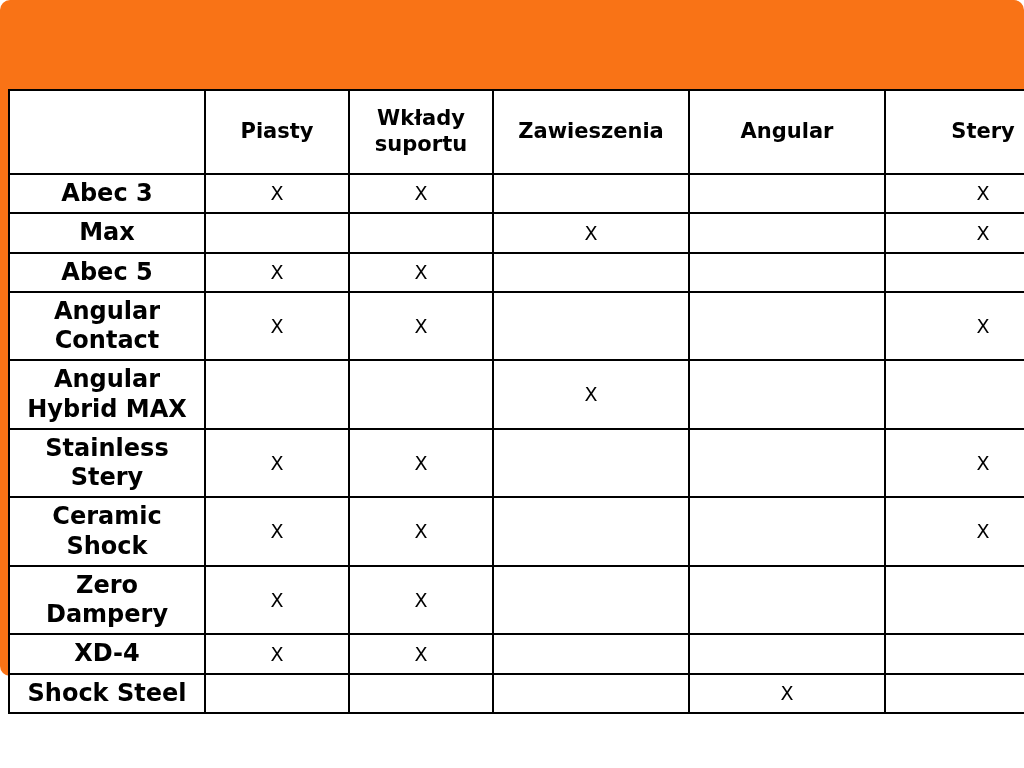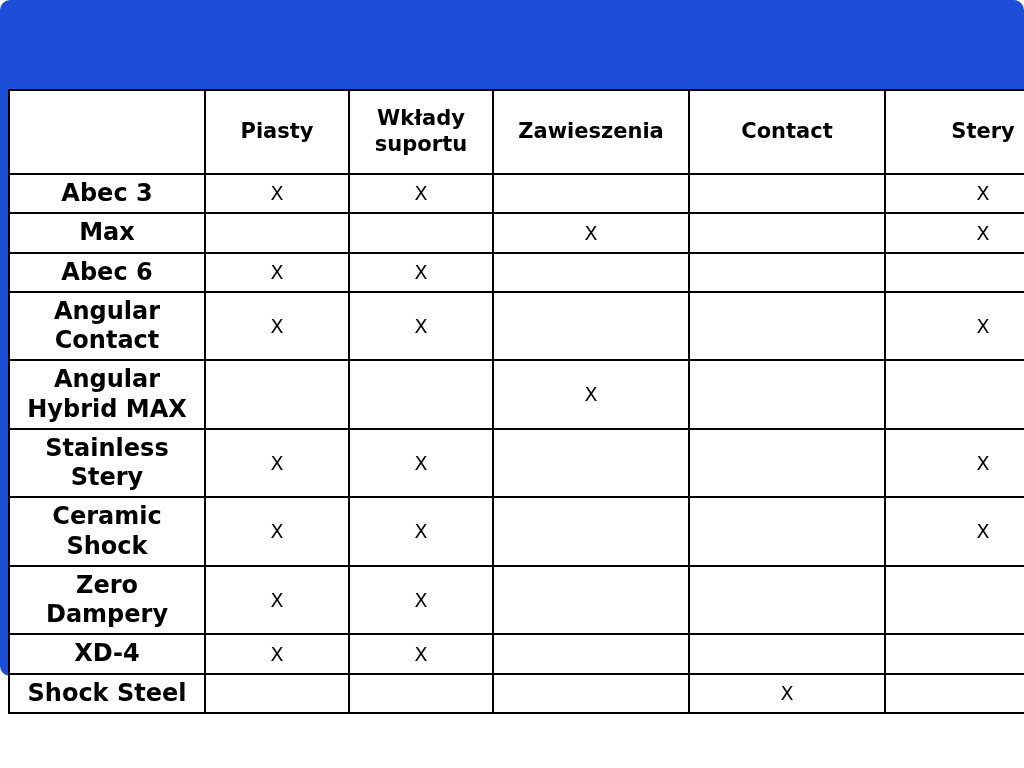--- a/index.html
+++ b/index.html
@@ -11,21 +11,21 @@
     overflow: hidden;
   }
   body {
     font-family: "DejaVu Sans", "Liberation Sans", sans-serif;
     color: #000000;
   }
   .page {
     position: relative;
     width: 1024px;
     height: 676px;
-    background: #1d4ed8;
+    background: #f97316;
     border-radius: 10px;
   }
   .table-wrap {
     position: absolute;
     left: 8px;
     top: 89px;
     width: 1008px;
   }
   table.matrix {
     border-collapse: collapse;
@@ -78,21 +78,21 @@
         <col class="c-data-wide">
         <col class="c-data-wide">
         <col class="c-data-wide">
       </colgroup>
       <thead>
         <tr>
           <th class="empty-header"></th>
           <th>Piasty</th>
           <th>Wkłady suportu</th>
           <th>Zawieszenia</th>
-          <th>Contact</th>
+          <th>Angular</th>
           <th>Stery</th>
         </tr>
       </thead>
       <tbody>
         <tr>
           <th class="row-head">Abec 3</th>
           <td class="cell">X</td>
           <td class="cell">X</td>
           <td class="cell"></td>
           <td class="cell"></td>
@@ -100,21 +100,21 @@
         </tr>
         <tr>
           <th class="row-head">Max</th>
           <td class="cell"></td>
           <td class="cell"></td>
           <td class="cell">X</td>
           <td class="cell"></td>
           <td class="cell">X</td>
         </tr>
         <tr>
-          <th class="row-head">Abec 6</th>
+          <th class="row-head">Abec 5</th>
           <td class="cell">X</td>
           <td class="cell">X</td>
           <td class="cell"></td>
           <td class="cell"></td>
           <td class="cell"></td>
         </tr>
         <tr>
           <th class="row-head">Angular Contact</th>
           <td class="cell">X</td>
           <td class="cell">X</td>

